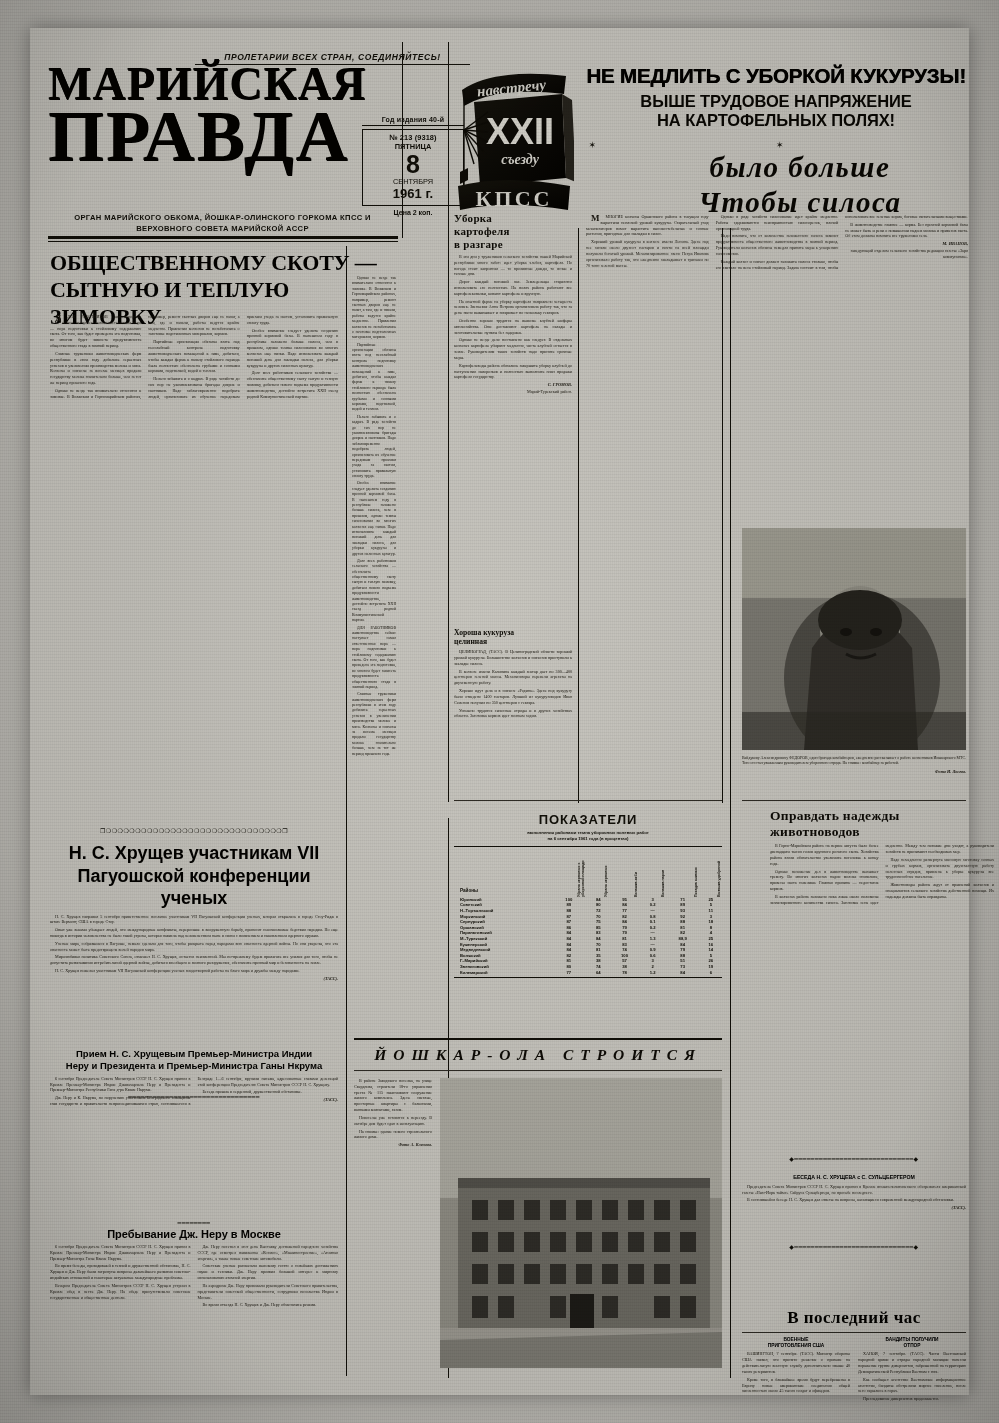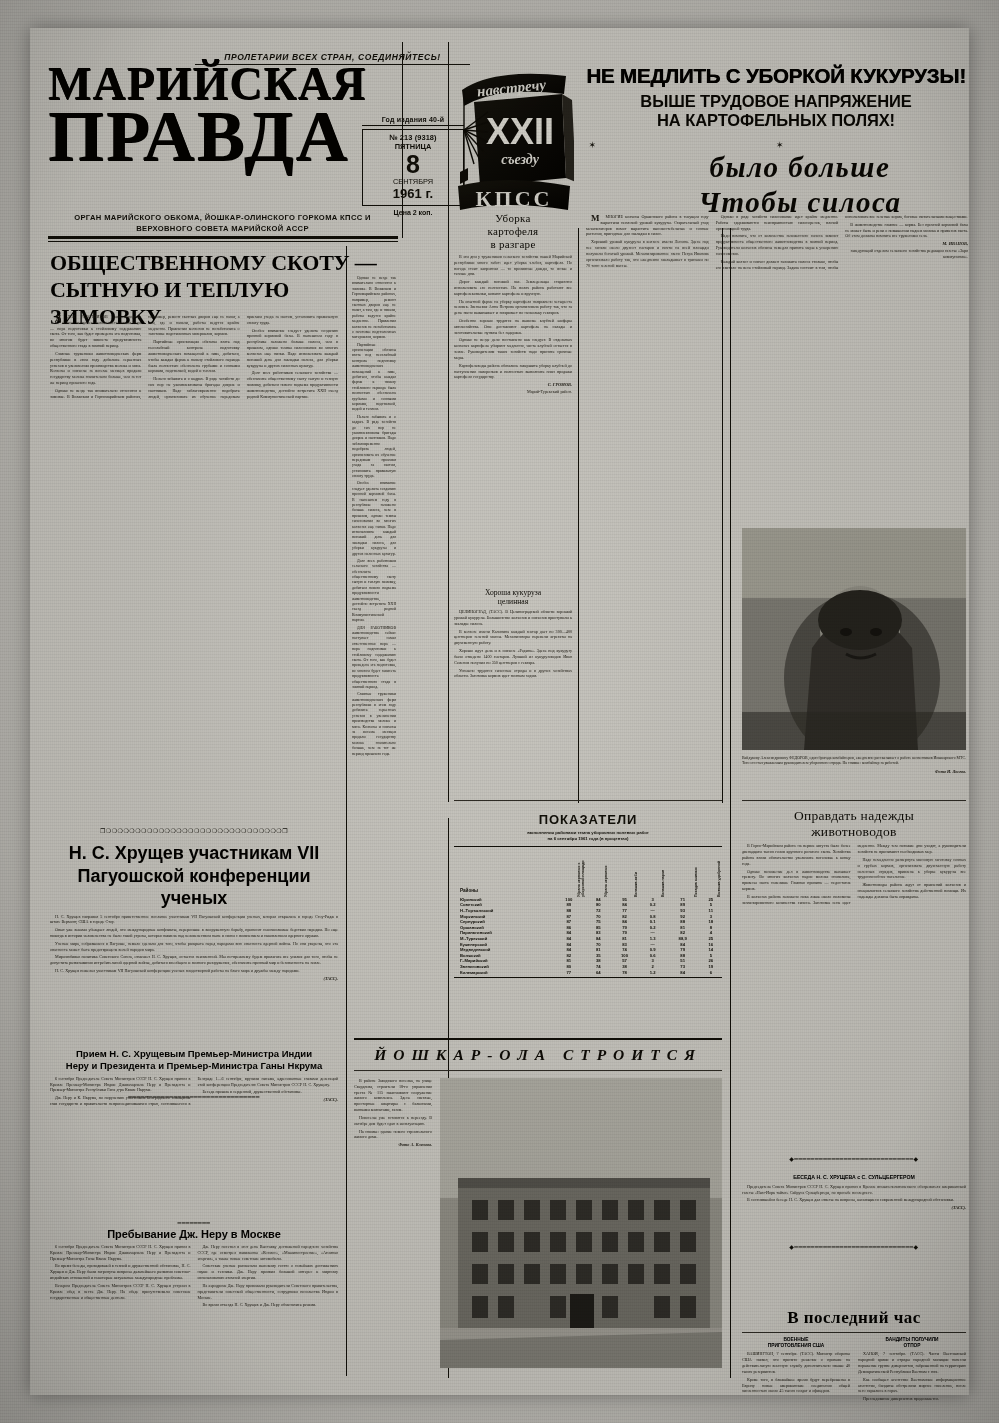--- a/index.html
+++ b/index.html
@@ -91,22 +91,22 @@
   }
   .body p{margin:0 0 2px 0;text-indent:5px;}
   .tiny{font-size:3.9px;line-height:1.38;}
   .drop{float:left;font-size:9px;font-weight:bold;line-height:.82;margin:1px 1px 0 0;}
 
   h2.art{
     font-family:"Liberation Sans",sans-serif;font-weight:bold;
     text-align:center;margin:0 0 4px 0;color:#0a0907;
   }
   h3.art{
-    font-family:"Liberation Serif",serif;font-weight:normal;
-    text-align:center;margin:0 0 3px 0;color:#14120d;
+    font-family:"Liberation Serif",serif;font-weight:bold;
+    text-align:left;margin:0 0 3px 0;color:#14120d;
   }
   .sig{text-align:right;font-style:italic;font-size:4.3px;font-weight:bold;margin-top:2px;}
   .sig2{text-align:right;font-size:4.2px;margin-top:1px;}
 
   .hr-th{height:2px;background:#17150f;}
   .hr-tn{height:1px;background:#34312a;}
   .orn{text-align:center;font-size:6px;letter-spacing:.5px;color:#17150f;line-height:1;}
 
   
   .lead-h{
@@ -265,21 +265,21 @@
       <p>На опытной ферме на уборку картофеля направлено четыреста человек. Звеньевая Анна Петрова организовала работу так, что за день звено выкапывает и затаривает по нескольку гектаров.</p>
       <p>Особенно хорошо трудятся на вывозке клубней шоферы автохозяйства. Они доставляют картофель на склады и заготовительные пункты без задержек.</p>
       <p>Однако не везде дело поставлено как следует. В отдельных колхозах картофель убирают медленно, часть клубней остается в земле. Руководителям таких хозяйств надо принять срочные меры.</p>
       <p>Картофелеводы района обязались завершить уборку клубней до наступления заморозков и полностью выполнить план продажи картофеля государству.</p>
       <div class="sig">С. ГРОМОВ.</div>
       <div class="sig2">Марий-Турекский район.</div>
     </div>
   </div>
 
   <div class="col" style="left:424px;top:560px;width:118px;">
-    <h3 class="art" style="font-size:7.6px;line-height:1.2;">
+    <h3 class="art" style="font-size:7.6px;line-height:1.2;margin-top:40px;">
       <span style="display:block">Хороша кукуруза</span>
       <span style="display:block">целинная</span>
     </h3>
     <div class="body" style="column-count:1;">
       <p>ЦЕЛИНОГРАД, (ТАСС). В Целиноградской области хороший урожай кукурузы. Большинство колхозов и совхозов приступили к закладке силоса.</p>
       <p>В колхозе имени Калинина каждый гектар дает по 300—400 центнеров зеленой массы. Механизаторы перевели агрегаты на двухсменную работу.</p>
       <p>Хорошо идут дела и в совхозе «Родина». Здесь под кукурузу было отведено 1400 гектаров. Лучший из кукурузоводов Иван Семенов получил по 350 центнеров с гектара.</p>
       <p>Успешно трудятся силосные отряды и в других хозяйствах области. Заготовка кормов идет полным ходом.</p>
     </div>
   </div>
@@ -309,21 +309,21 @@
       <rect x="0" y="184" width="224" height="38" fill="#2d2b26" opacity=".55"></rect>
     </svg>
   </div>
   <div class="col cap" style="left:712px;top:728px;width:224px;">
     <span>Вайдукову Александровичу ФЕДОРОВ, один бригада комбайнеров, ежедневно рассказывает о работе колхозников Йошкарского МТС. Того он стал уважаемым руководителем уборочного отряда. На снимке: комбайнер за работой.</span>
     <div class="sig" style="font-size:4.2px;">Фото И. Лосева.</div>
   </div>
 
   <div class="hr-tn" style="position:absolute;left:712px;top:772px;width:224px;"></div>
 
-  <div class="col" style="left:712px;top:780px;width:224px;">
+  <div class="col" style="left:740px;top:780px;width:224px;">
     <h3 class="art" style="font-size:13.5px;line-height:1.2;letter-spacing:.3px;">
       <span style="display:block">Оправдать надежды</span>
       <span style="display:block">животноводов</span>
     </h3>
     <div class="body" style="column-count:2;">
       <p>В Горно-Марийском районе на первое августа было более двенадцати тысяч голов крупного рогатого скота. Хозяйства района взяли обязательство увеличить поголовье к концу года.</p>
       <p>Однако положение дел в животноводстве вызывает тревогу. Во многих колхозах надои молока снизились, привесы скота невелики. Главная причина — недостаток кормов.</p>
       <p>В колхозах района заложено пока лишь около половины запланированного количества силоса. Заготовка сена идет медленно. Между тем погожие дни уходят, а руководители хозяйств не принимают необходимых мер.</p>
       <p>Надо немедленно развернуть массовую заготовку сочных и грубых кормов, организовать двухсменную работу силосных отрядов, привлечь к уборке кукурузы все трудоспособное население.</p>
       <p>Животноводы района ждут от правлений колхозов и специалистов сельского хозяйства действенной помощи. Их надежды должны быть оправданы.</p>

